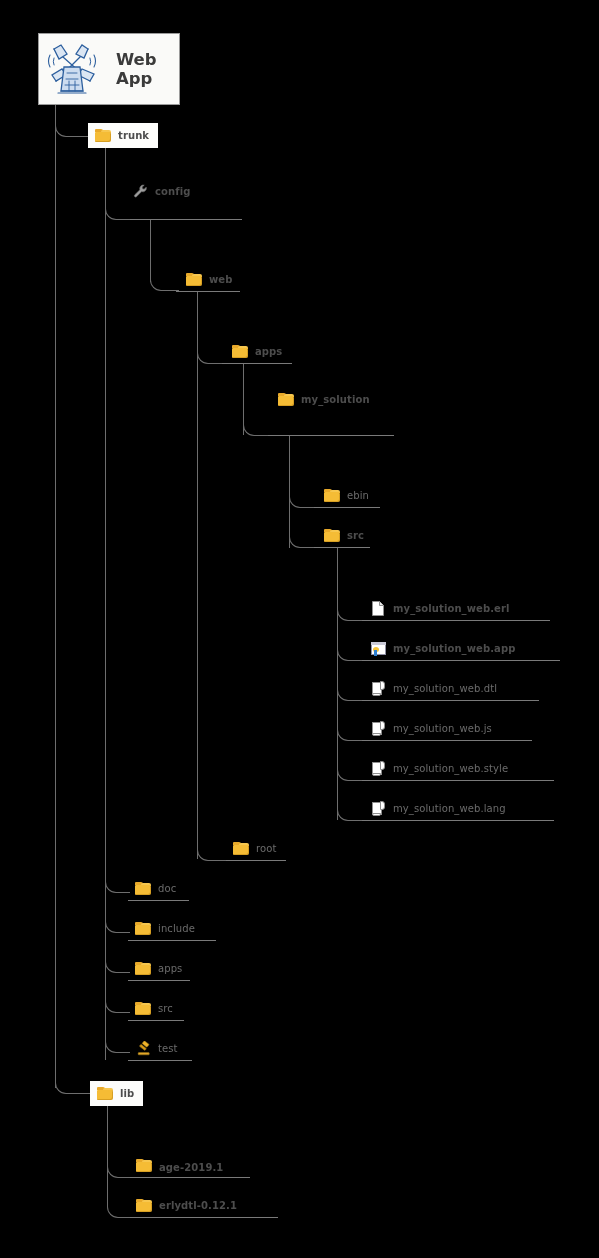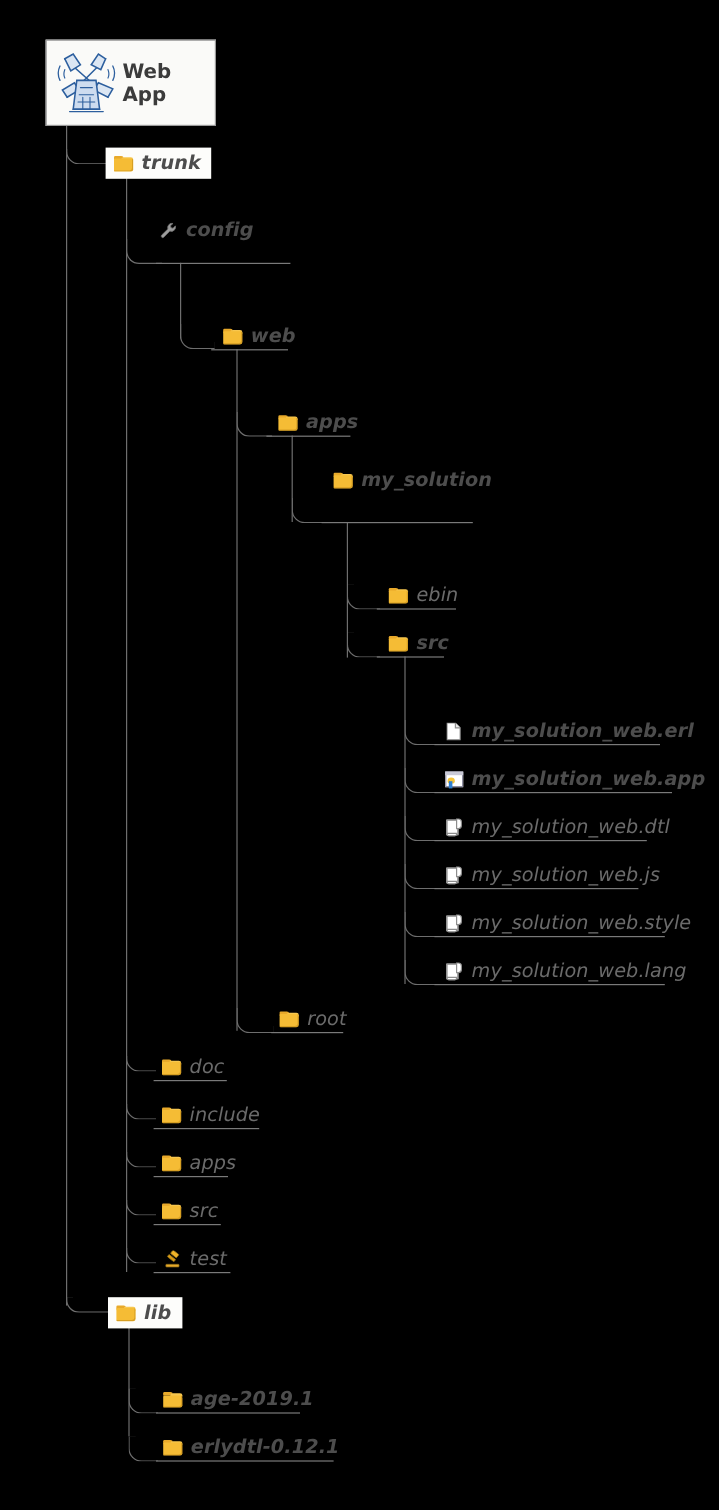--- a/index.html
+++ b/index.html
@@ -26,44 +26,43 @@
     position:absolute;
     display:flex;align-items:center;
     white-space:nowrap;
     line-height:1;
   }
   .node .ico{
     width:17px;height:15px;position:relative;
     flex:0 0 auto;margin-right:6px;
   }
   .node .lbl{
-    font-size:16px;
+    font-size:10px;
     letter-spacing:.1px;
-    font-style:italic;
   }
   .node.bold .lbl{font-weight:bold;color:#4d4d4d;}
   .node.dim  .lbl{font-weight:normal;color:#6b6b6b;}
 
   
   .boxed{
     background:#fdfdfb;
     padding:5px 9px 5px 7px;
     box-sizing:border-box;
   }
 
   
   #appbox{
     position:absolute;left:38px;top:33px;width:142px;height:72px;
     background:#fafaf8;border:1px solid #9a9a9a;
     display:flex;align-items:center;justify-content:flex-start;
     box-sizing:border-box;
   }
   #appbox .wm{width:56px;height:56px;margin-left:5px;flex:0 0 auto;}
   #appbox .apptitle{
-    font-size:16.5px;font-weight:bold;color:#3b3b3b;margin-left:2px;
+    font-size:16.5px;font-weight:bold;color:#3b3b3b;margin-left:16px;
   }
 
   
   .folder{display:block;width:17px;height:14px;position:absolute;top:1px;left:0;}
   .folder .back{
     position:absolute;left:0;top:0;width:8px;height:3px;
     background:#e8a92a;border-radius:1px 2px 0 0;
   }
   .folder .body{
     position:absolute;left:0;top:2.5px;width:16px;height:10.5px;

